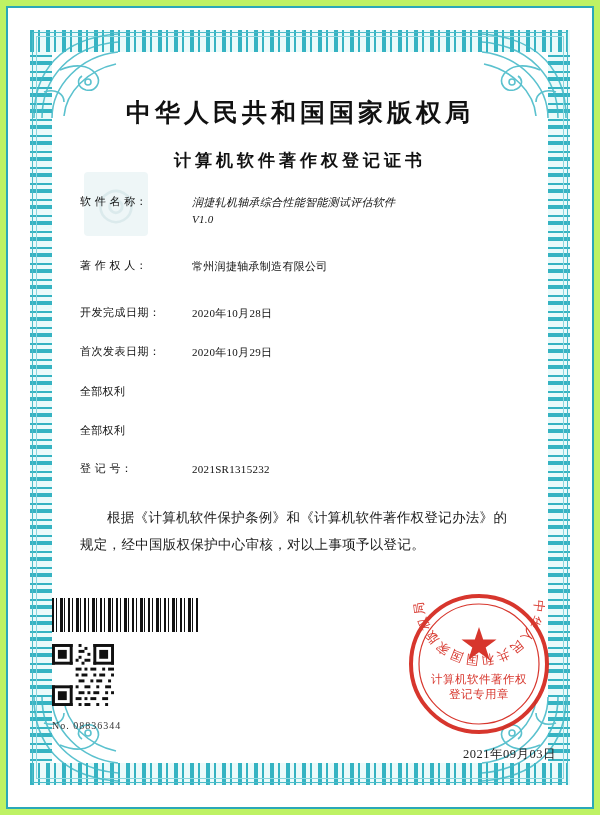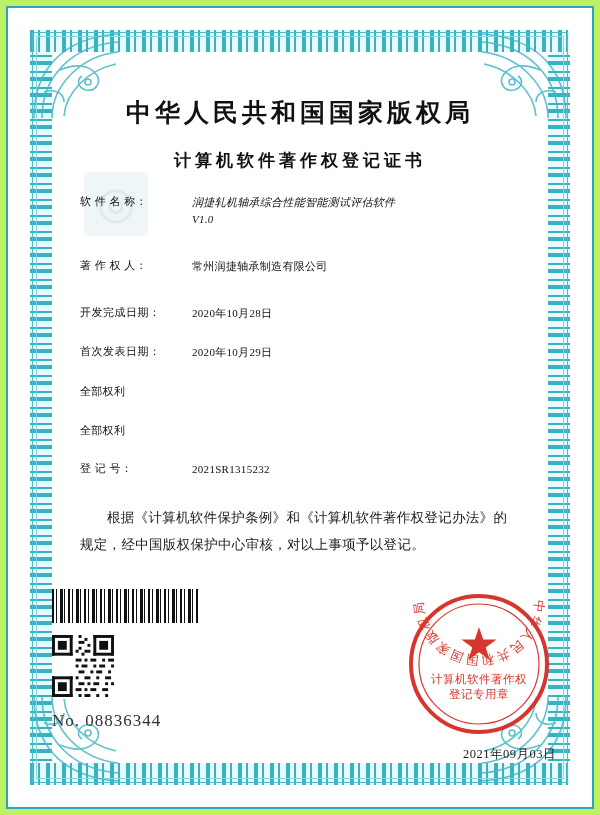--- a/index.html
+++ b/index.html
@@ -189,21 +189,21 @@
     background:
       repeating-linear-gradient(90deg,
         #111 0px, #111 2px, #fff 2px, #fff 4px,
         #111 4px, #111 5px, #fff 5px, #fff 8px,
         #111 8px, #111 11px, #fff 11px, #fff 12px,
         #111 12px, #111 13px, #fff 13px, #fff 16px);
   }
   .qr-svg { display: block; }
   .code-no {
     margin-top: 14px;
-    font-size: 17px;
+    font-size: 10px;
     color: #333;
     letter-spacing: 1px;
   }
 
   
   .seal {
     position: absolute;
     right: 48px;
     bottom: 78px;
     width: 146px;

